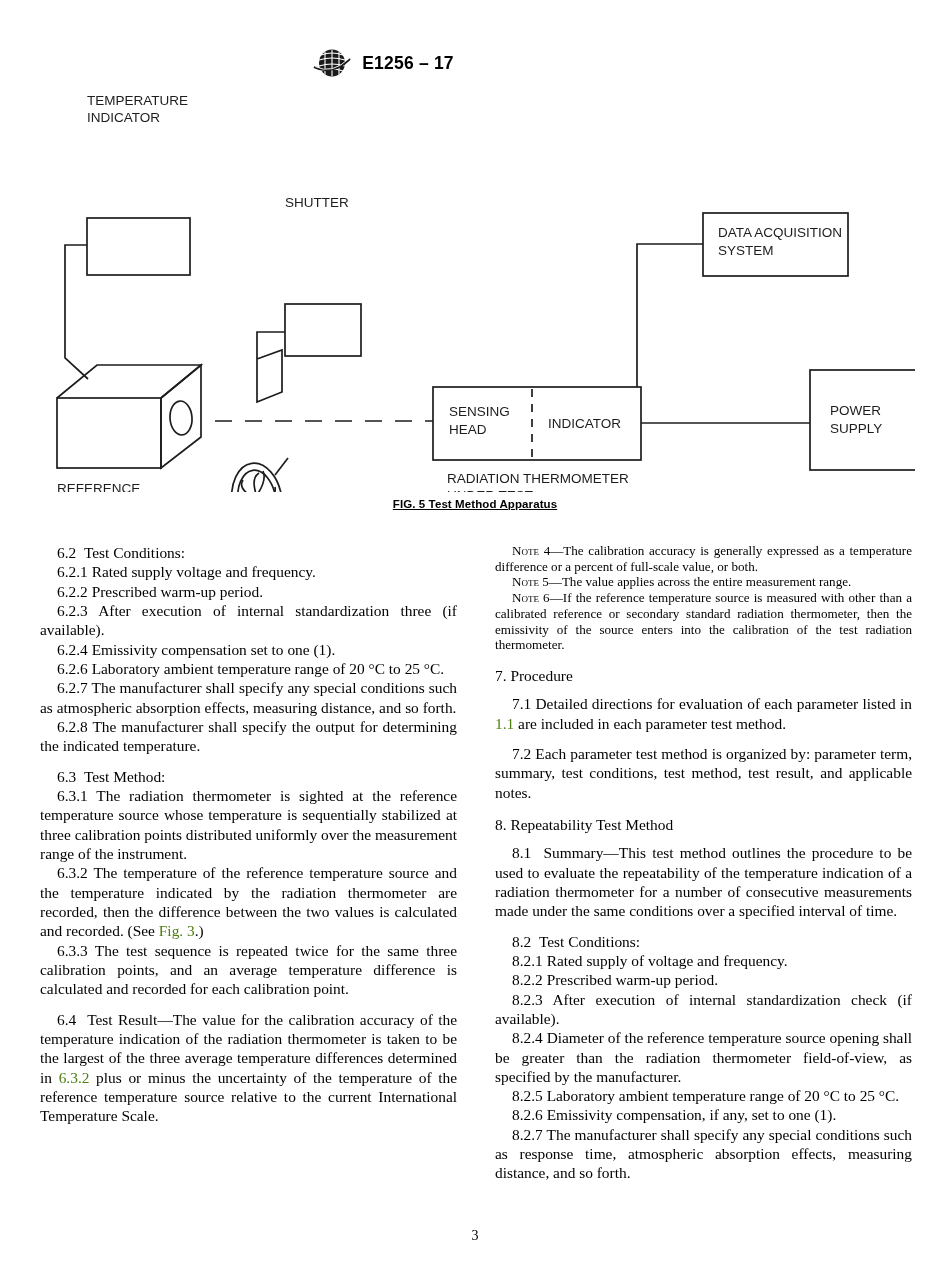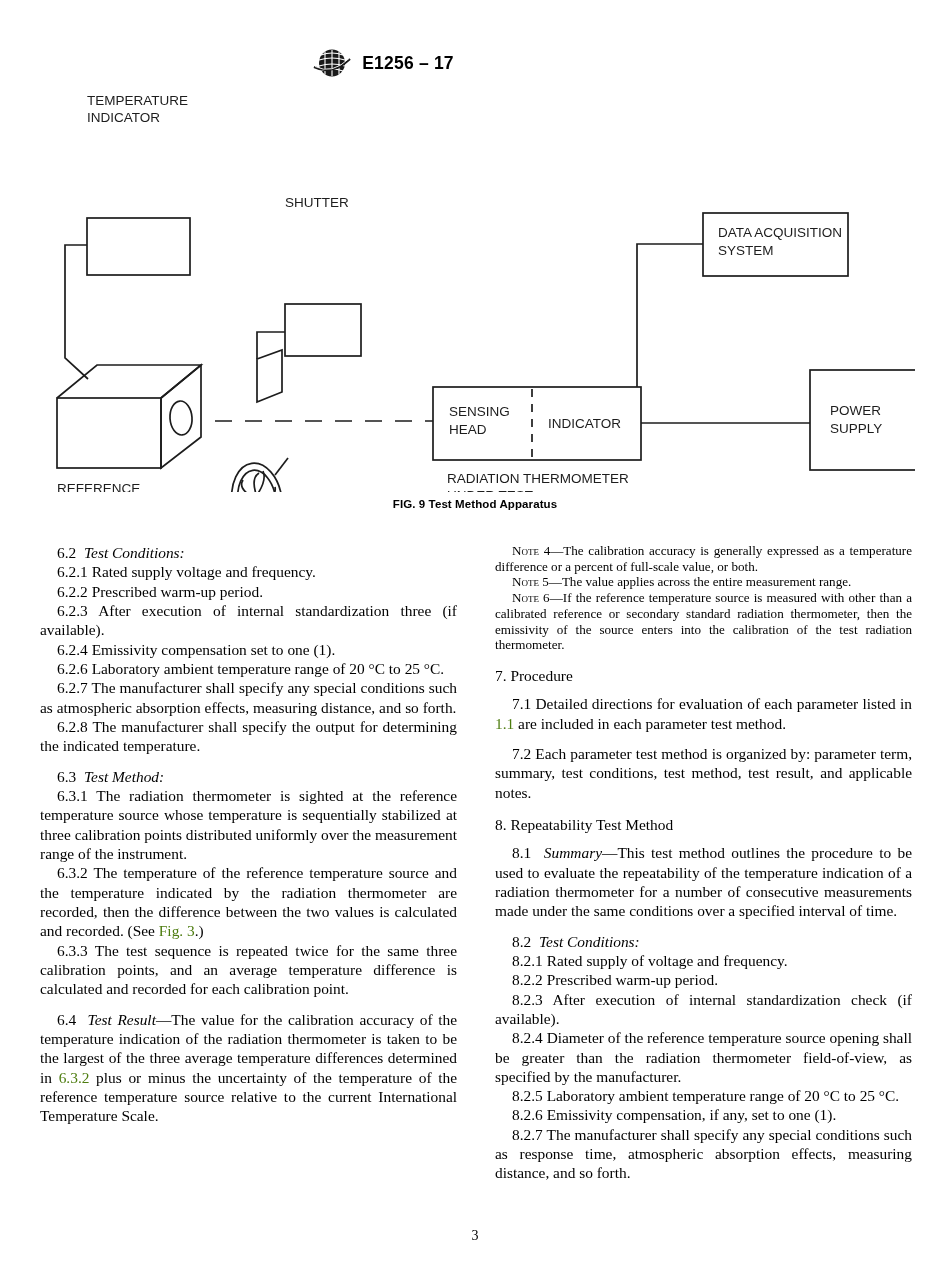--- a/index.html
+++ b/index.html
@@ -38,20 +38,21 @@
     font-weight: bold;
     letter-spacing: 0.2px;
   }
 
   
   .figure-block {
     position: absolute;
     top: 82px;
     left: 0;
     width: 950px;
+    text-decoration: underline;
   }
   .figure-svg {
     display: block;
     margin: 0 auto;
   }
   .fig-caption {
     text-align: center;
     font-family: "Liberation Sans", sans-serif;
     font-size: 11.5px;
     font-weight: bold;
@@ -75,21 +76,21 @@
   p {
     margin: 0;
     text-align: justify;
     text-justify: inter-word;
     font-size: 15.4px;
     line-height: 1.255;
     hyphens: manual;
   }
   p.indent { text-indent: 17px; }
   p.gap-before { margin-top: 11px; }
-  .ital { font-style: italic; }
+  .ital { }
   .xref { color: #4d7c0f; }
   .sec-head {
     font-size: 15.4px;
     font-weight: normal;
     margin: 0;
     text-align: left;
   }
   .sec-head.spaced { margin-top: 13px; }
   .sec-head + p { margin-top: 9px; }
 
@@ -206,21 +207,21 @@
       <text x="414" y="352">HEAD</text>
       <text x="513" y="346">INDICATOR</text>
 
       <text x="412" y="401">RADIATION THERMOMETER</text>
       <text x="412" y="418">UNDER TEST</text>
 
       <text x="795" y="333">POWER</text>
       <text x="795" y="351">SUPPLY</text>
     </g>
   </svg>
-  <div class="fig-caption">FIG. 9  Test Method Apparatus</div>
+  <div class="fig-caption">FIG. 5  Test Method Apparatus</div>
 </div>
 
 <div class="columns">
 
   <div class="col">
     <p class="indent"><span>6.2</span>&nbsp;&nbsp;<span class="ital">Test Conditions:</span></p>
     <p class="indent">6.2.1  Rated supply voltage and frequency.</p>
     <p class="indent">6.2.2  Prescribed warm-up period.</p>
     <p class="indent">6.2.3  After execution of internal standardization three (if available).</p>
     <p class="indent">6.2.4  Emissivity compensation set to one (1).</p>

